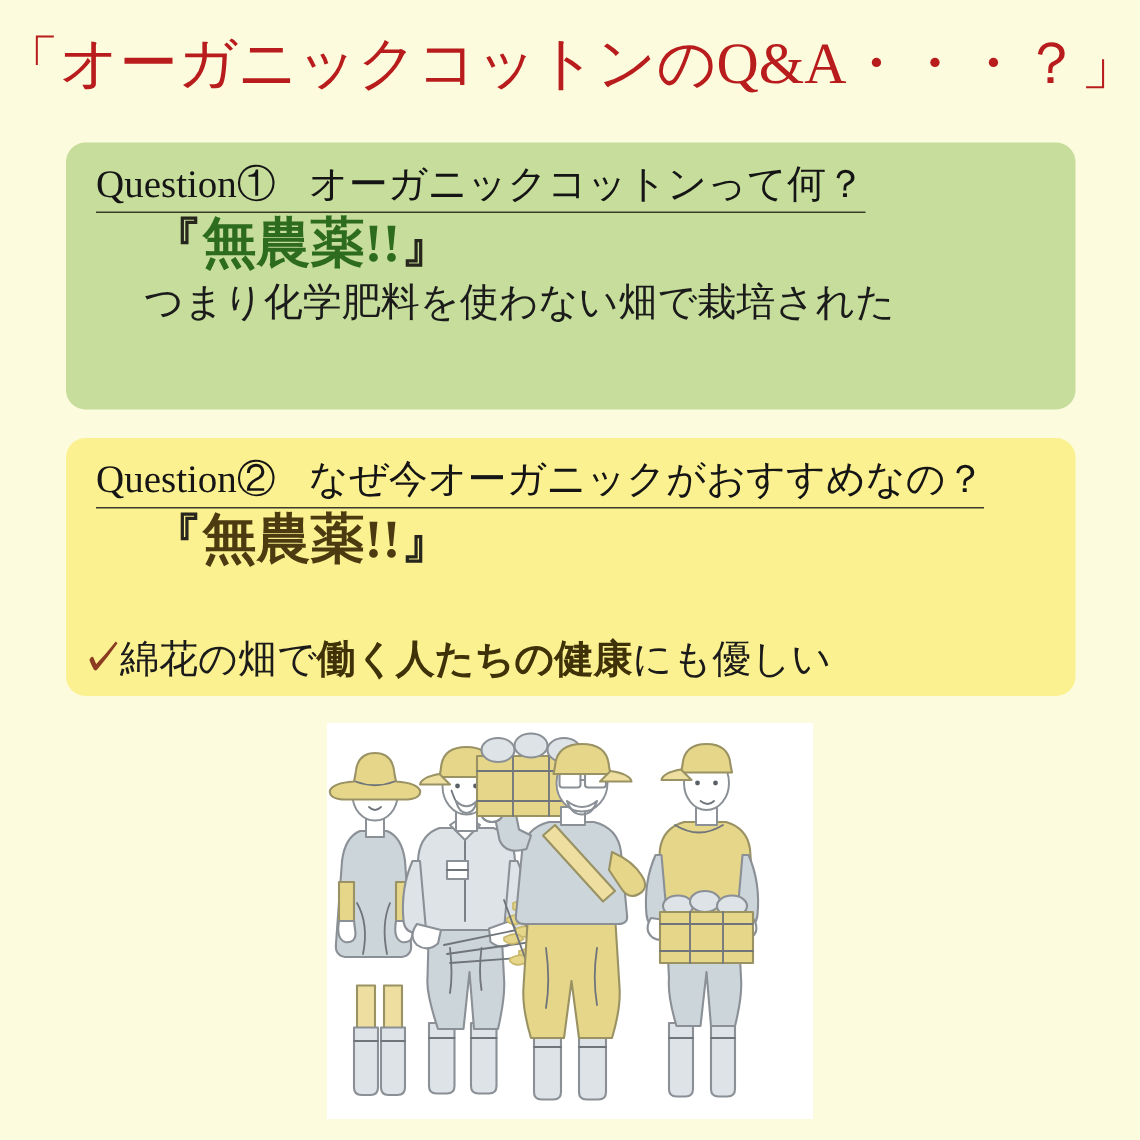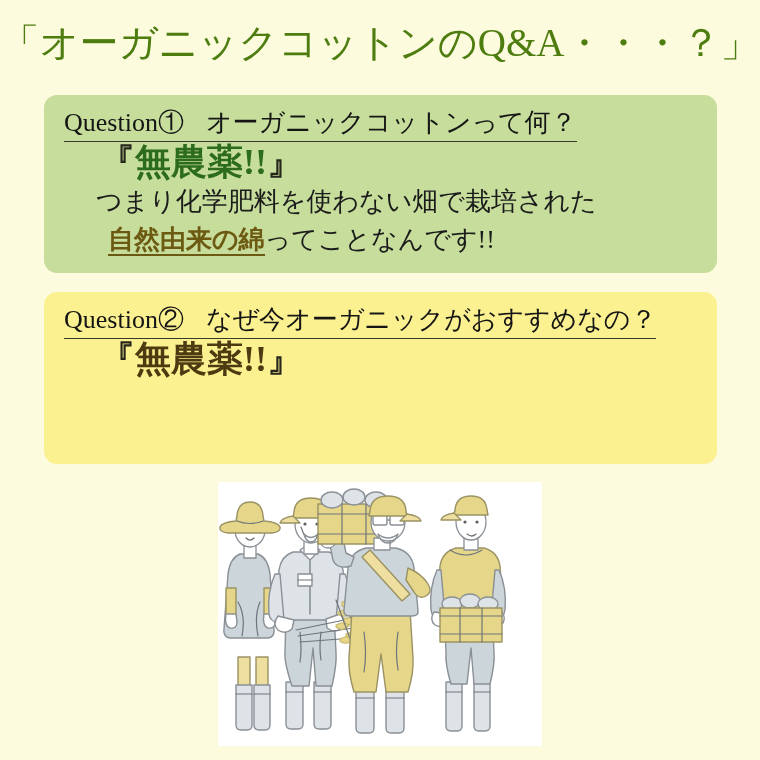--- a/index.html
+++ b/index.html
@@ -25,21 +25,21 @@
 
   
   .title {
     position: absolute;
     left: 0;
     top: 20px;
     width: 760px;
     text-align: center;
     font-size: 39px;
     line-height: 46px;
-    color: #4d7c0f;
+    color: #b91c1c;
     letter-spacing: 0px;
     font-family: "Liberation Serif", "DejaVu Serif", serif;
     white-space: nowrap;
   }
 
   
   .qbox {
     position: absolute;
     left: 44px;
     width: 673px;
@@ -159,37 +159,37 @@
     <div class="qhead">
       <span class="qlabel">Question①</span><span class="qgap"></span><span>オーガニックコットンって何？</span>
     </div>
 
     <div class="muno">
       <span class="bracket">『</span><span class="kw-green">無農薬!!</span><span class="bracket">』</span>
     </div>
 
     <div class="bodyline line-a">つまり化学肥料を使わない畑で栽培された</div>
 
-    <div class="bodyline line-b">
-      <span class="hl-olive">自然由来の綿</span><span>ってことなんです!!</span>
-    </div>
 
   </div>
 
   <div class="qbox yellow">
 
     <div class="qhead">
       <span class="qlabel">Question②</span><span class="qgap"></span><span>なぜ今オーガニックがおすすめなの？</span>
     </div>
 
     <div class="muno">
       <span class="bracket">『</span><span class="kw-brown">無農薬!!</span><span class="bracket">』</span>
     </div>
 
 
+    <div class="checkrow row-2">
+      <span class="check-icon">✓</span><span>綿花の畑で</span><span class="hl-darkbrown">働く人たちの健康</span><span>にも優しい</span>
+    </div>
 
   </div>
 
   <div class="illus">
     <svg viewBox="0 0 324 264" xmlns="http://www.w3.org/2000/svg">
       <defs>
         <style>
           .ol { fill:none; stroke:#8a9096; stroke-width:1.4; stroke-linecap:round; stroke-linejoin:round; }
           .gy { fill:#ccd5d9; stroke:#8a9096; stroke-width:1.4; stroke-linejoin:round; }
           .gy2{ fill:#dde3e6; stroke:#8a9096; stroke-width:1.4; stroke-linejoin:round; }

